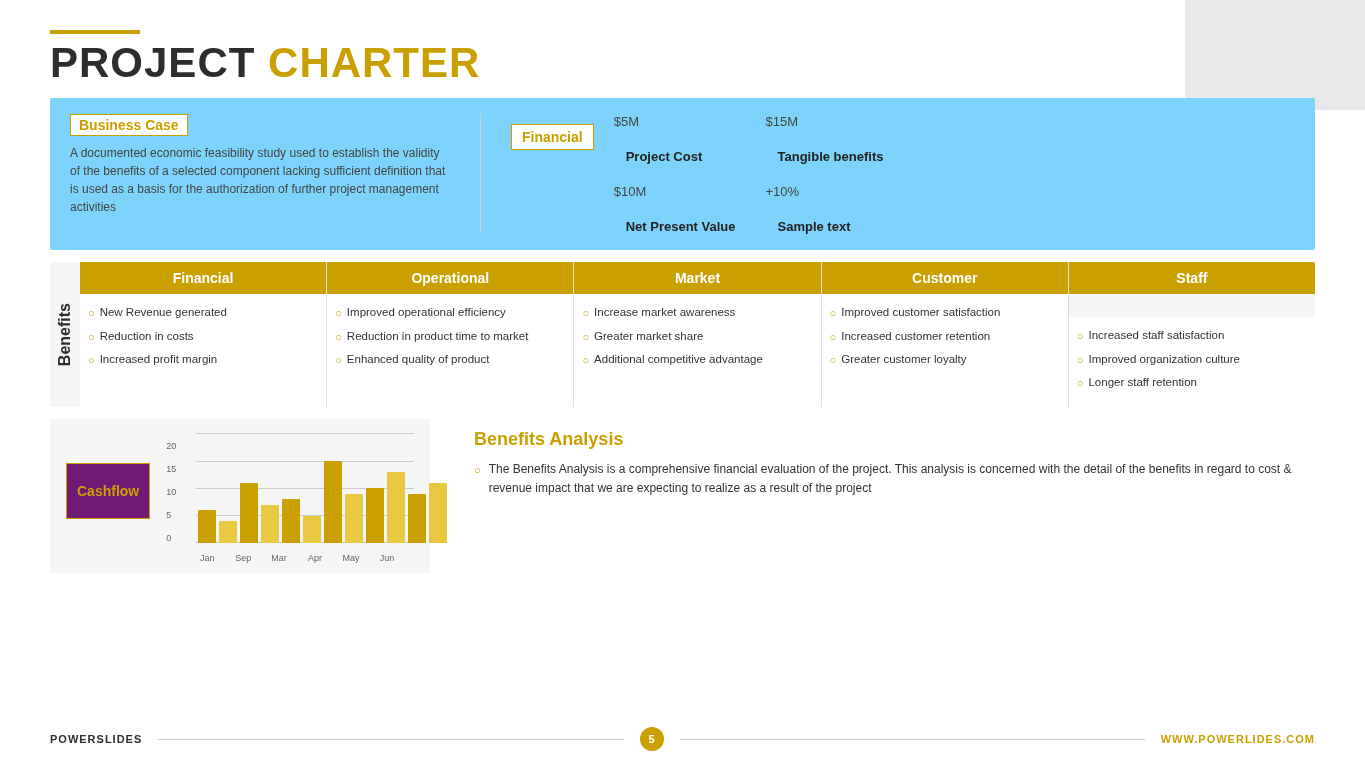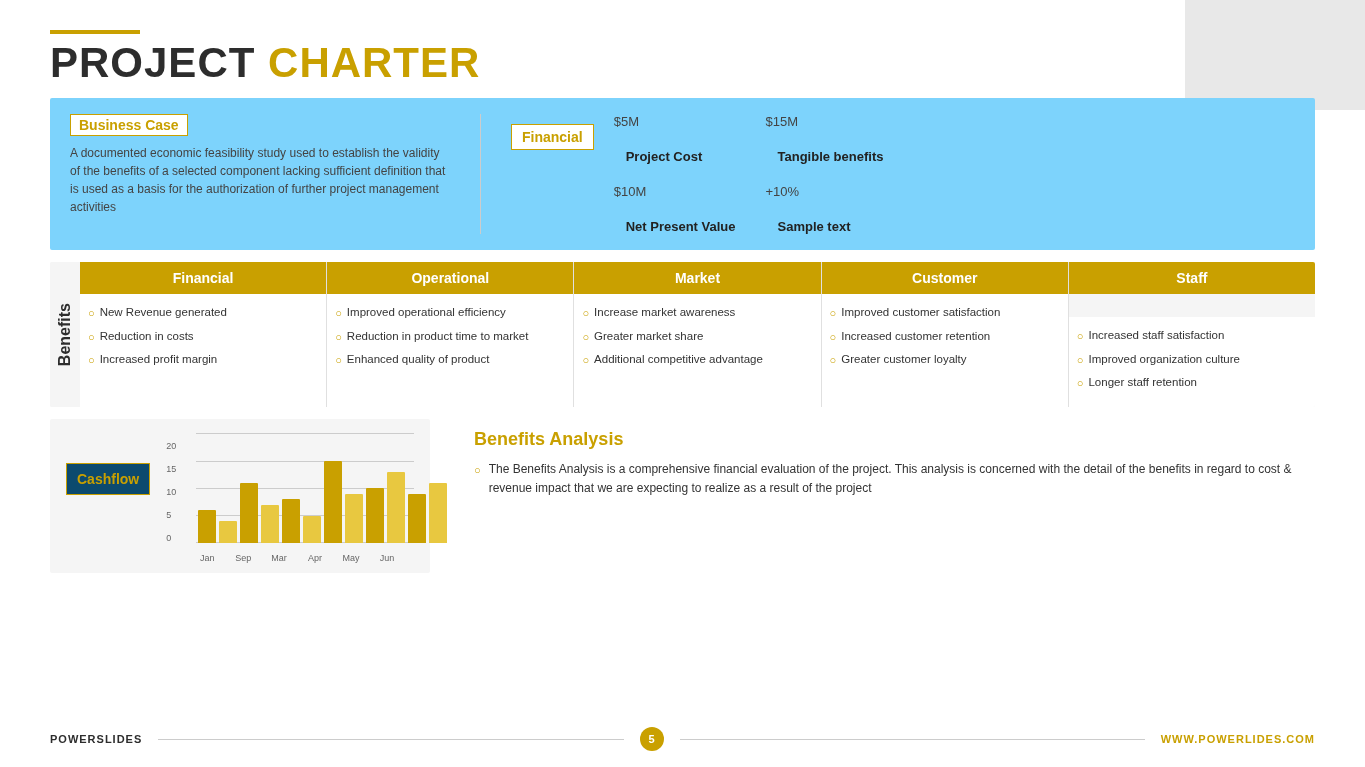--- a/index.html
+++ b/index.html
@@ -200,23 +200,23 @@
     .cashflow-box {
       flex: 0 0 380px;
       background: #f5f5f5;
       padding: 14px 16px 10px 16px;
       border-radius: 2px;
       display: flex;
       align-items: flex-start;
       gap: 16px;
     }
     .cashflow-label-box {
-      background: #0c4a6e;
+      background: #701a75;
       border: 1.5px solid #c9a000;
-      padding: 7px 10px;
+      padding: 19px 10px;
       font-size: 14px;
       font-weight: 700;
       color: #c9a000;
       white-space: nowrap;
       align-self: flex-start;
       margin-top: 30px;
     }
     .chart-area {
       flex: 1;
     }

